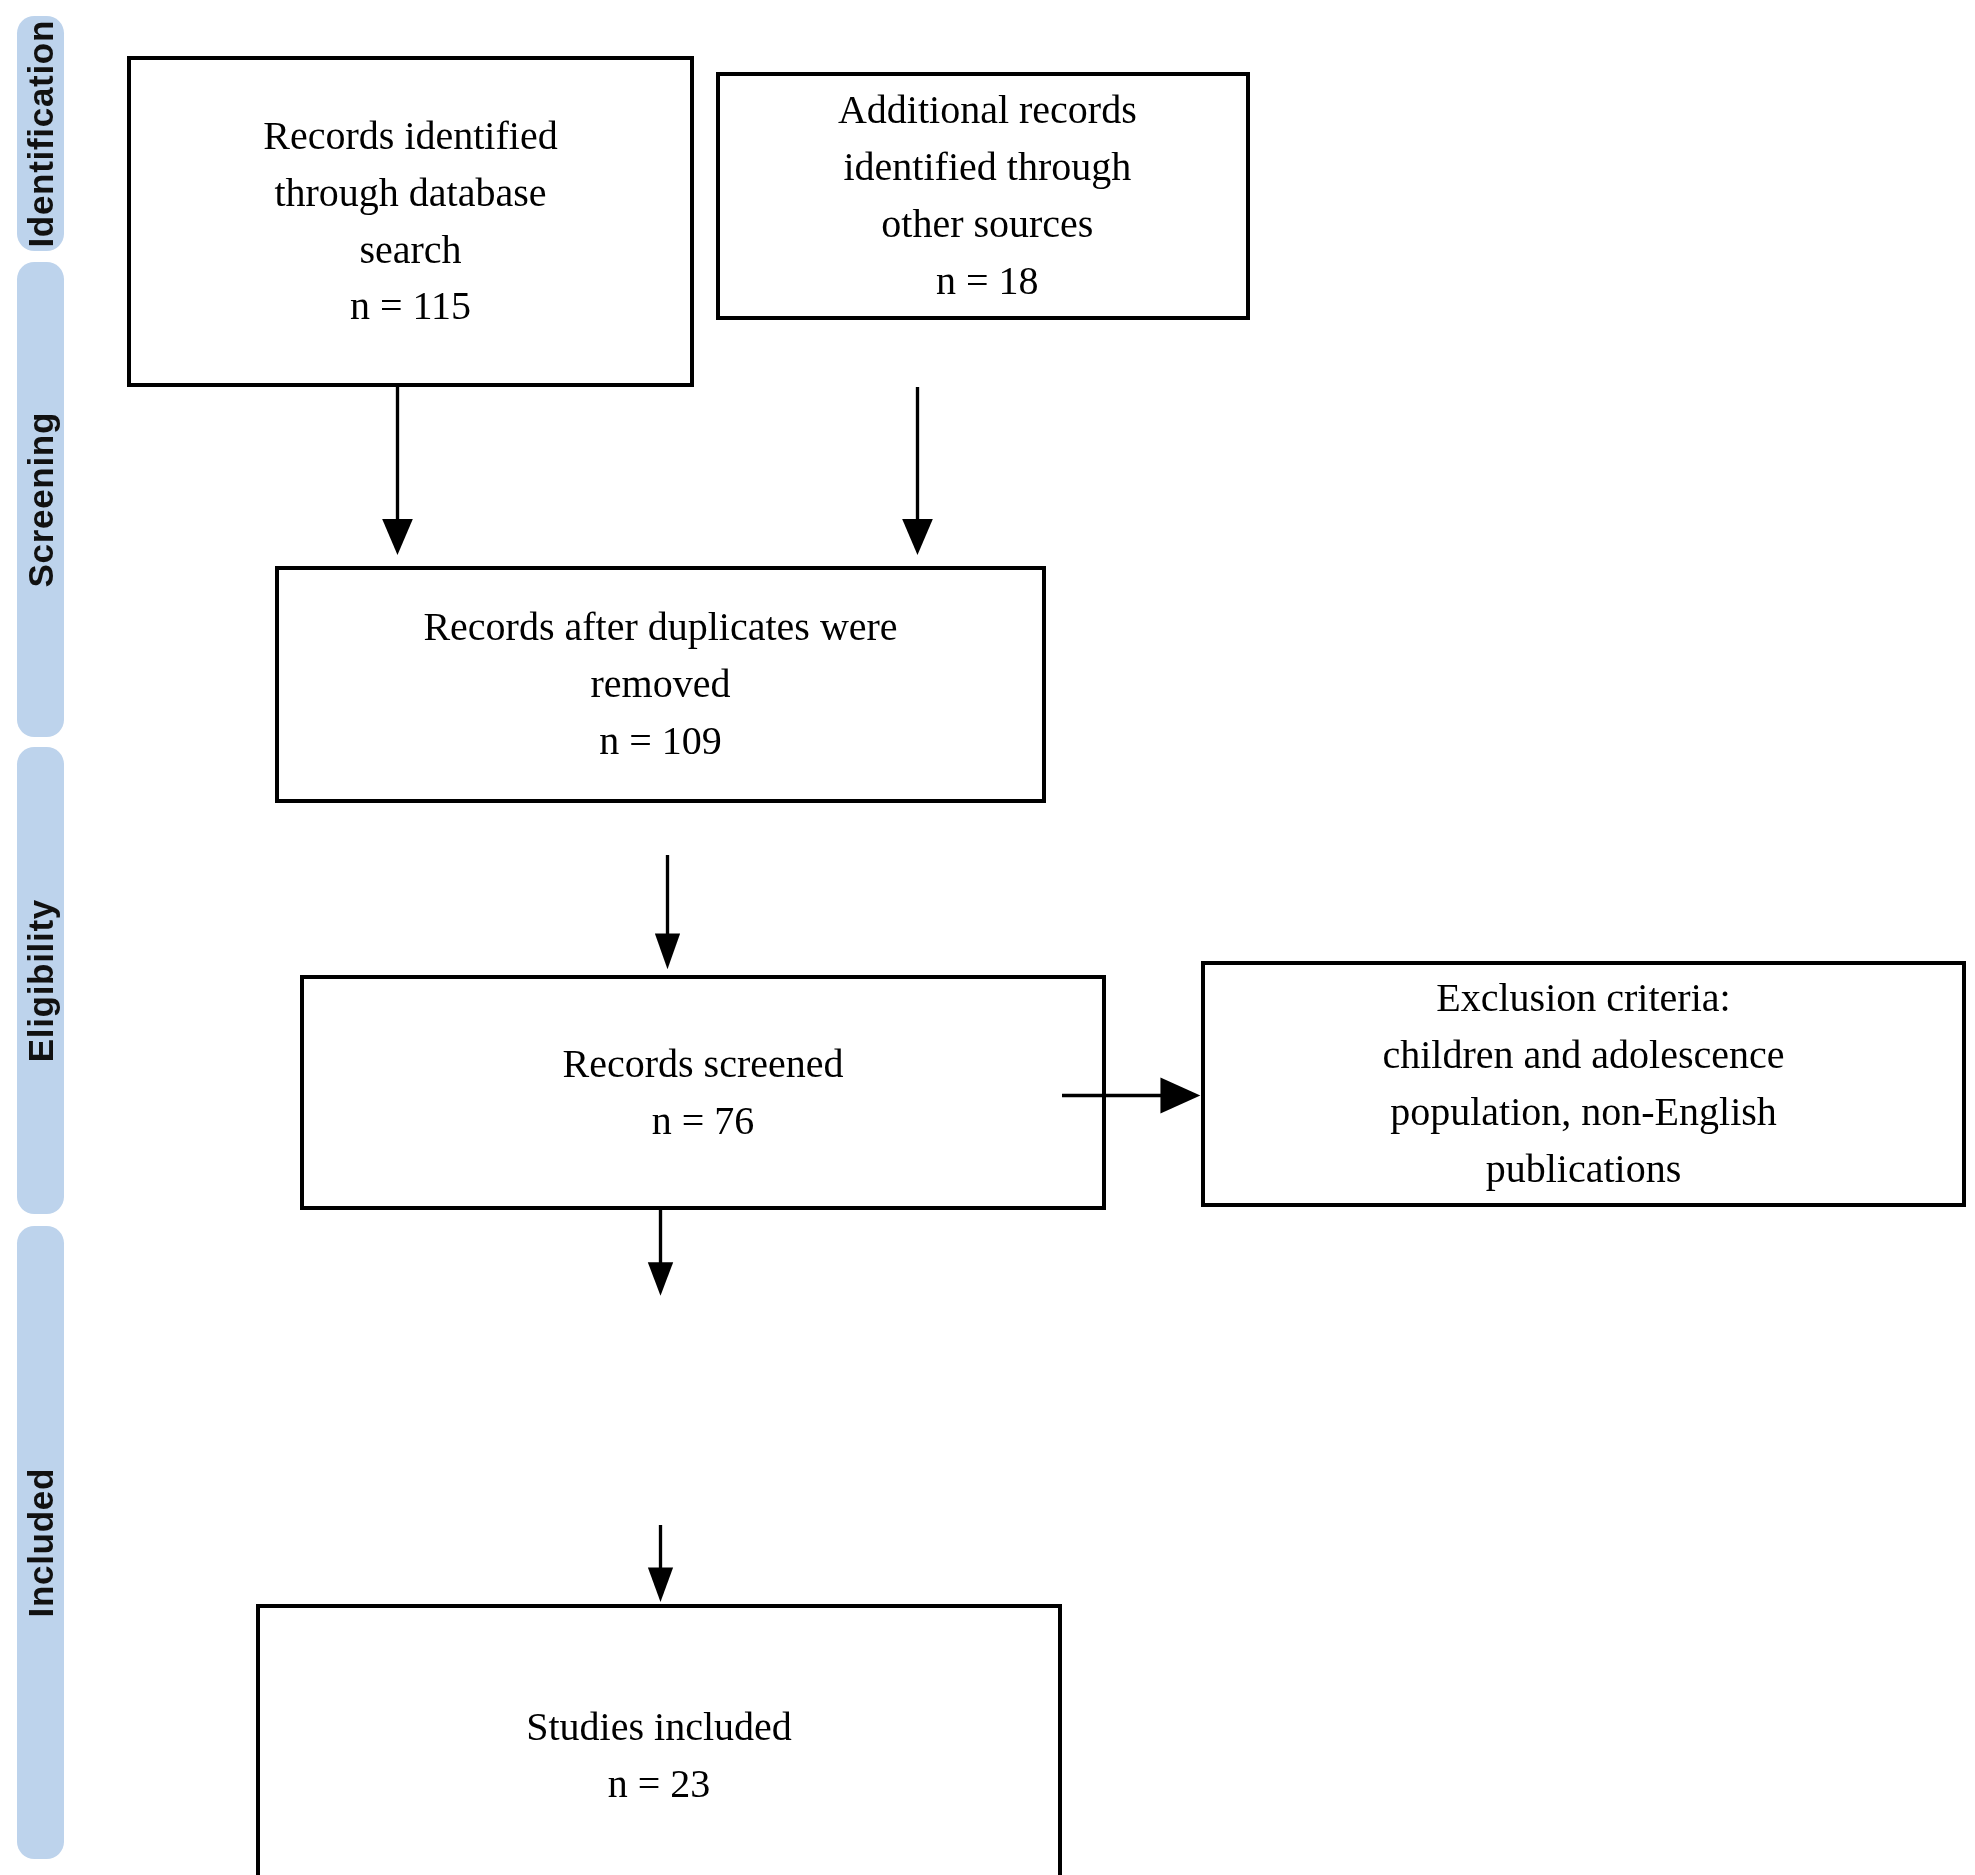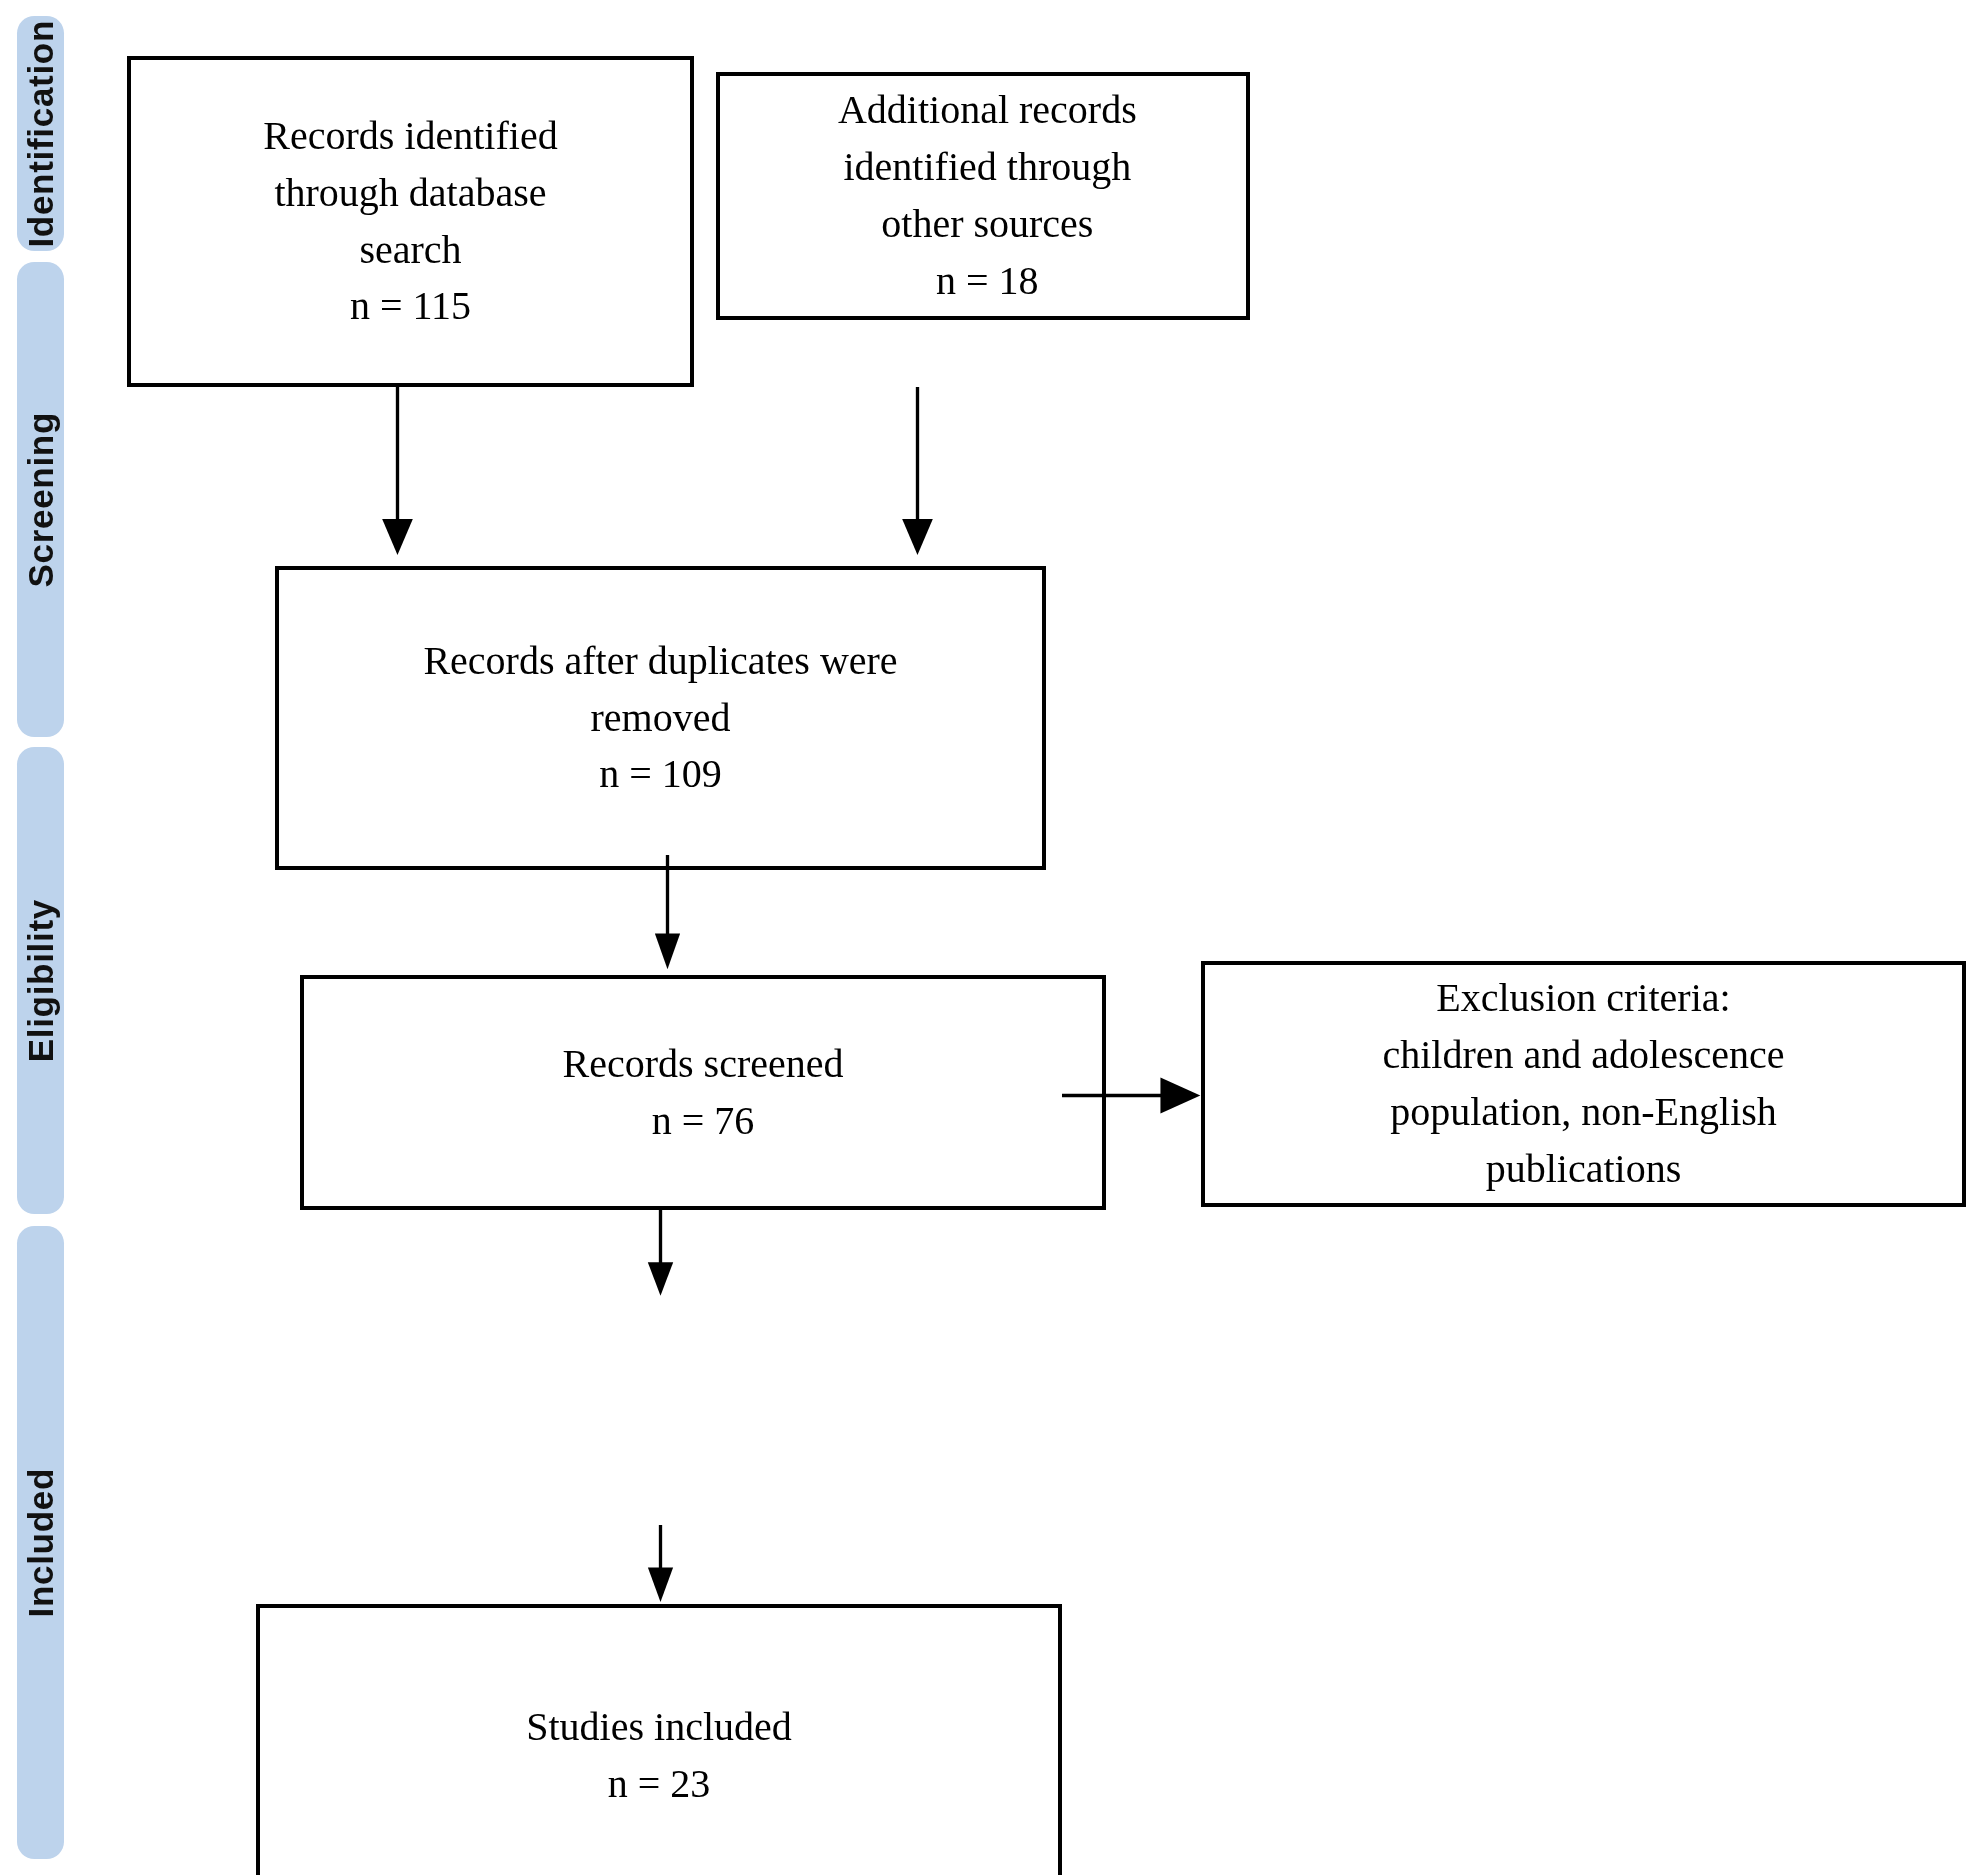--- a/index.html
+++ b/index.html
@@ -95,21 +95,21 @@
 n = 115</div>
   </div>
 
   <div class="flow-box" style="left:716px; top:72px; width:534px; height:248px;padding-left:26px;">
     <div class="flow-box-text">Additional records
 identified through
 other sources
 n = 18</div>
   </div>
 
-  <div class="flow-box" style="left:275px; top:566px; width:771px; height:304px;">
+  <div class="flow-box" style="left:275px; top:566px; width:771px; height:237px;">
     <div class="flow-box-text">Records after duplicates were
 removed
 n = 109</div>
   </div>
 
   <div class="flow-box" style="left:256px; top:975px; width:806px; height:235px;margin-left:44px;">
     <div class="flow-box-text">Records screened
 n = 76</div>
   </div>
 

